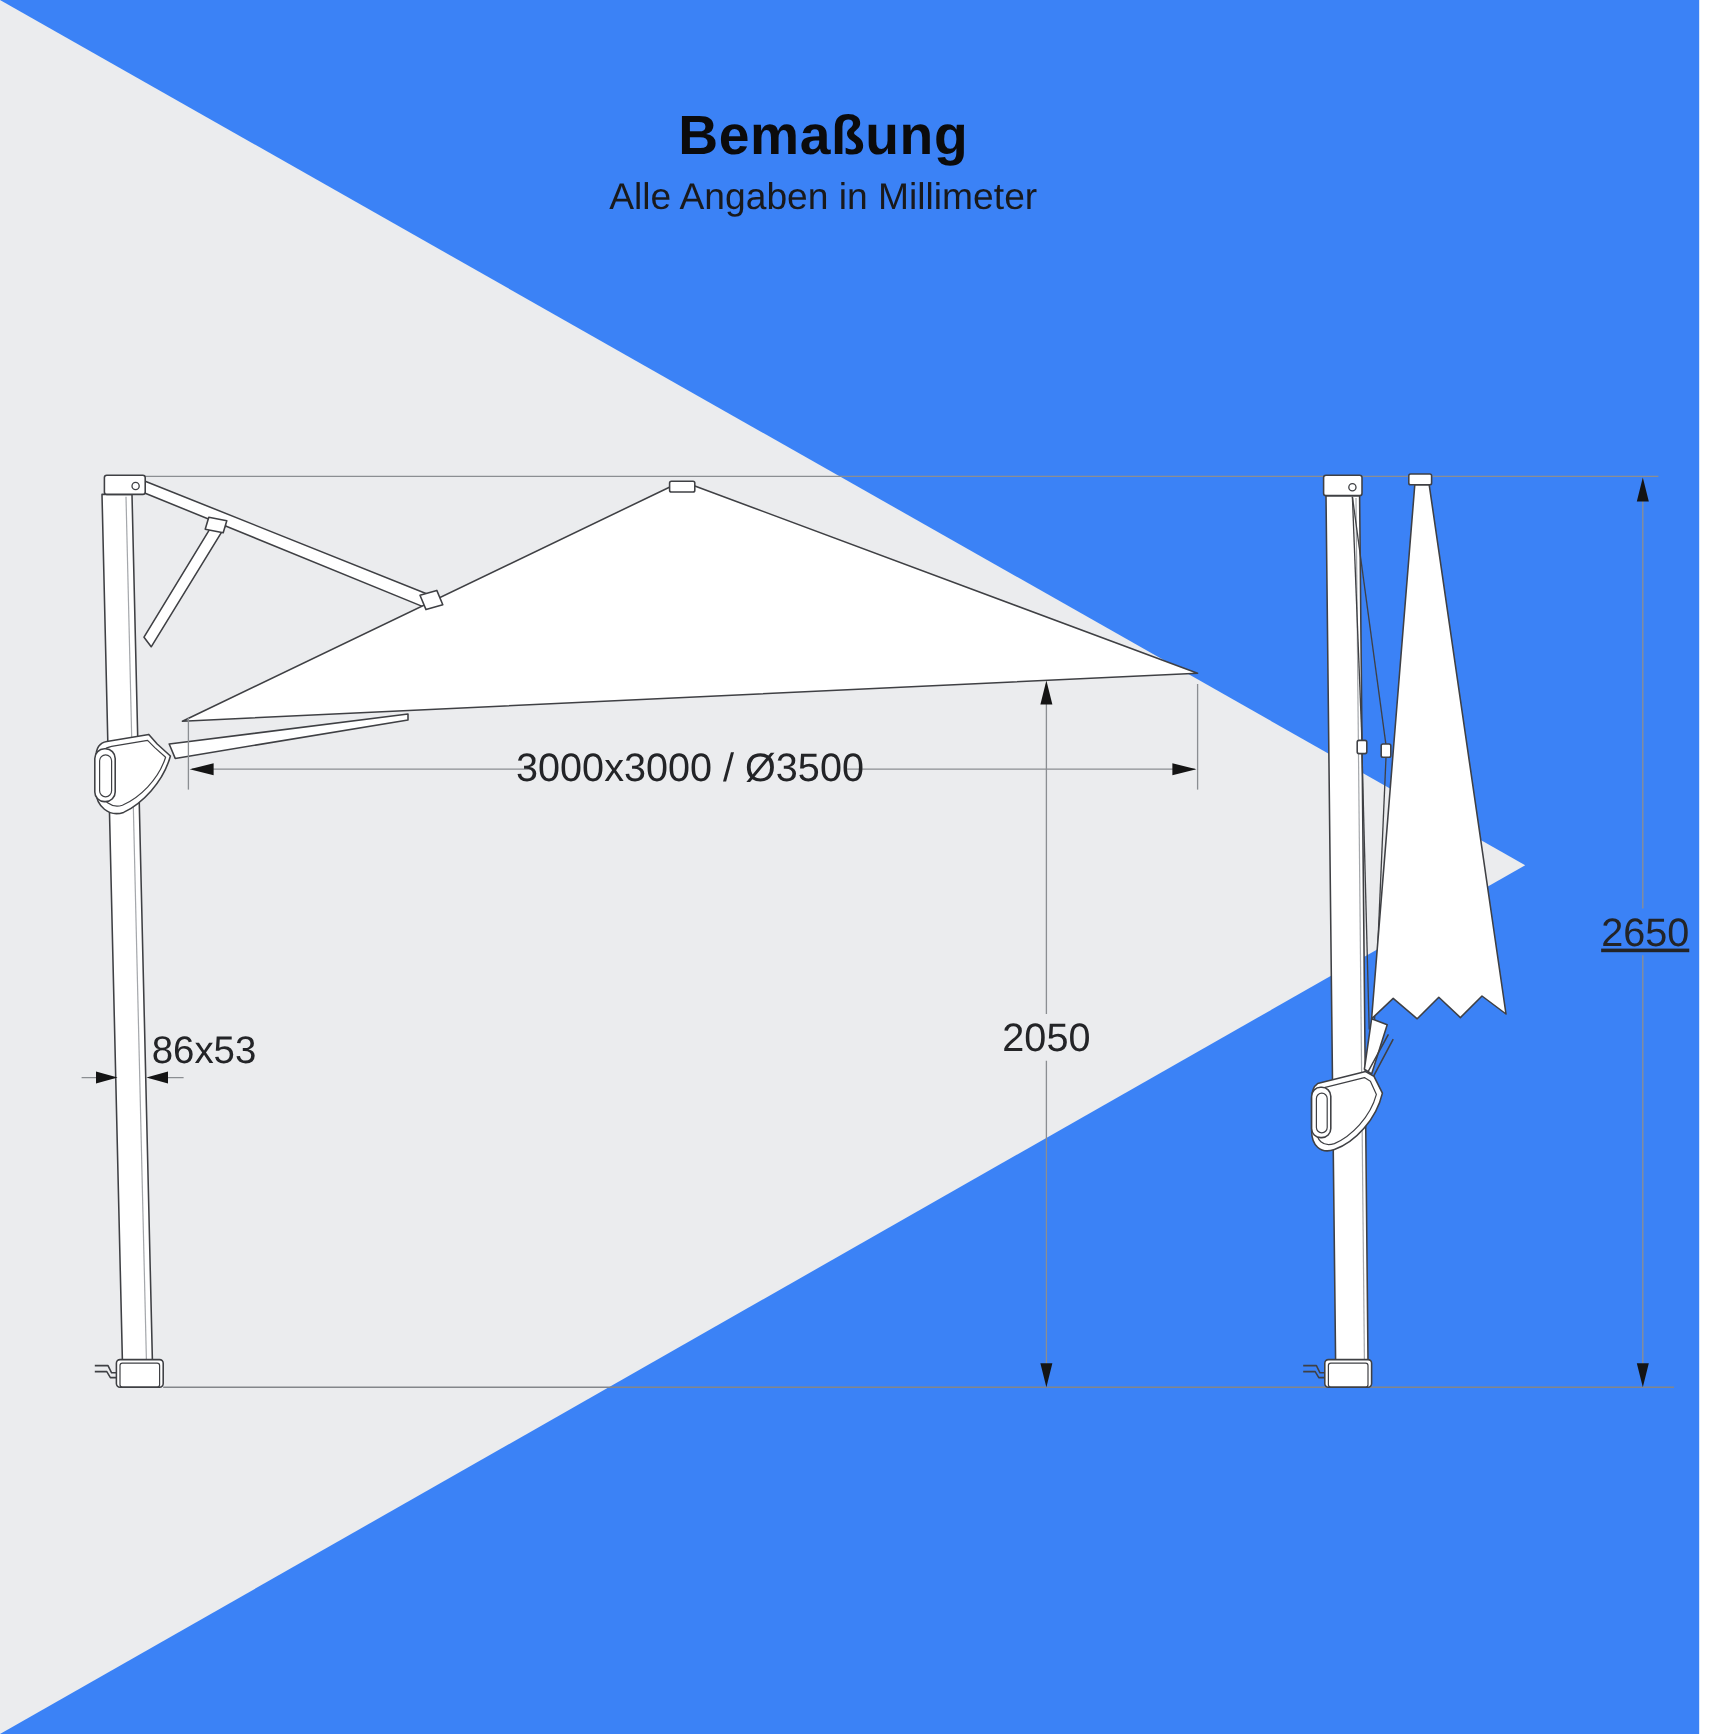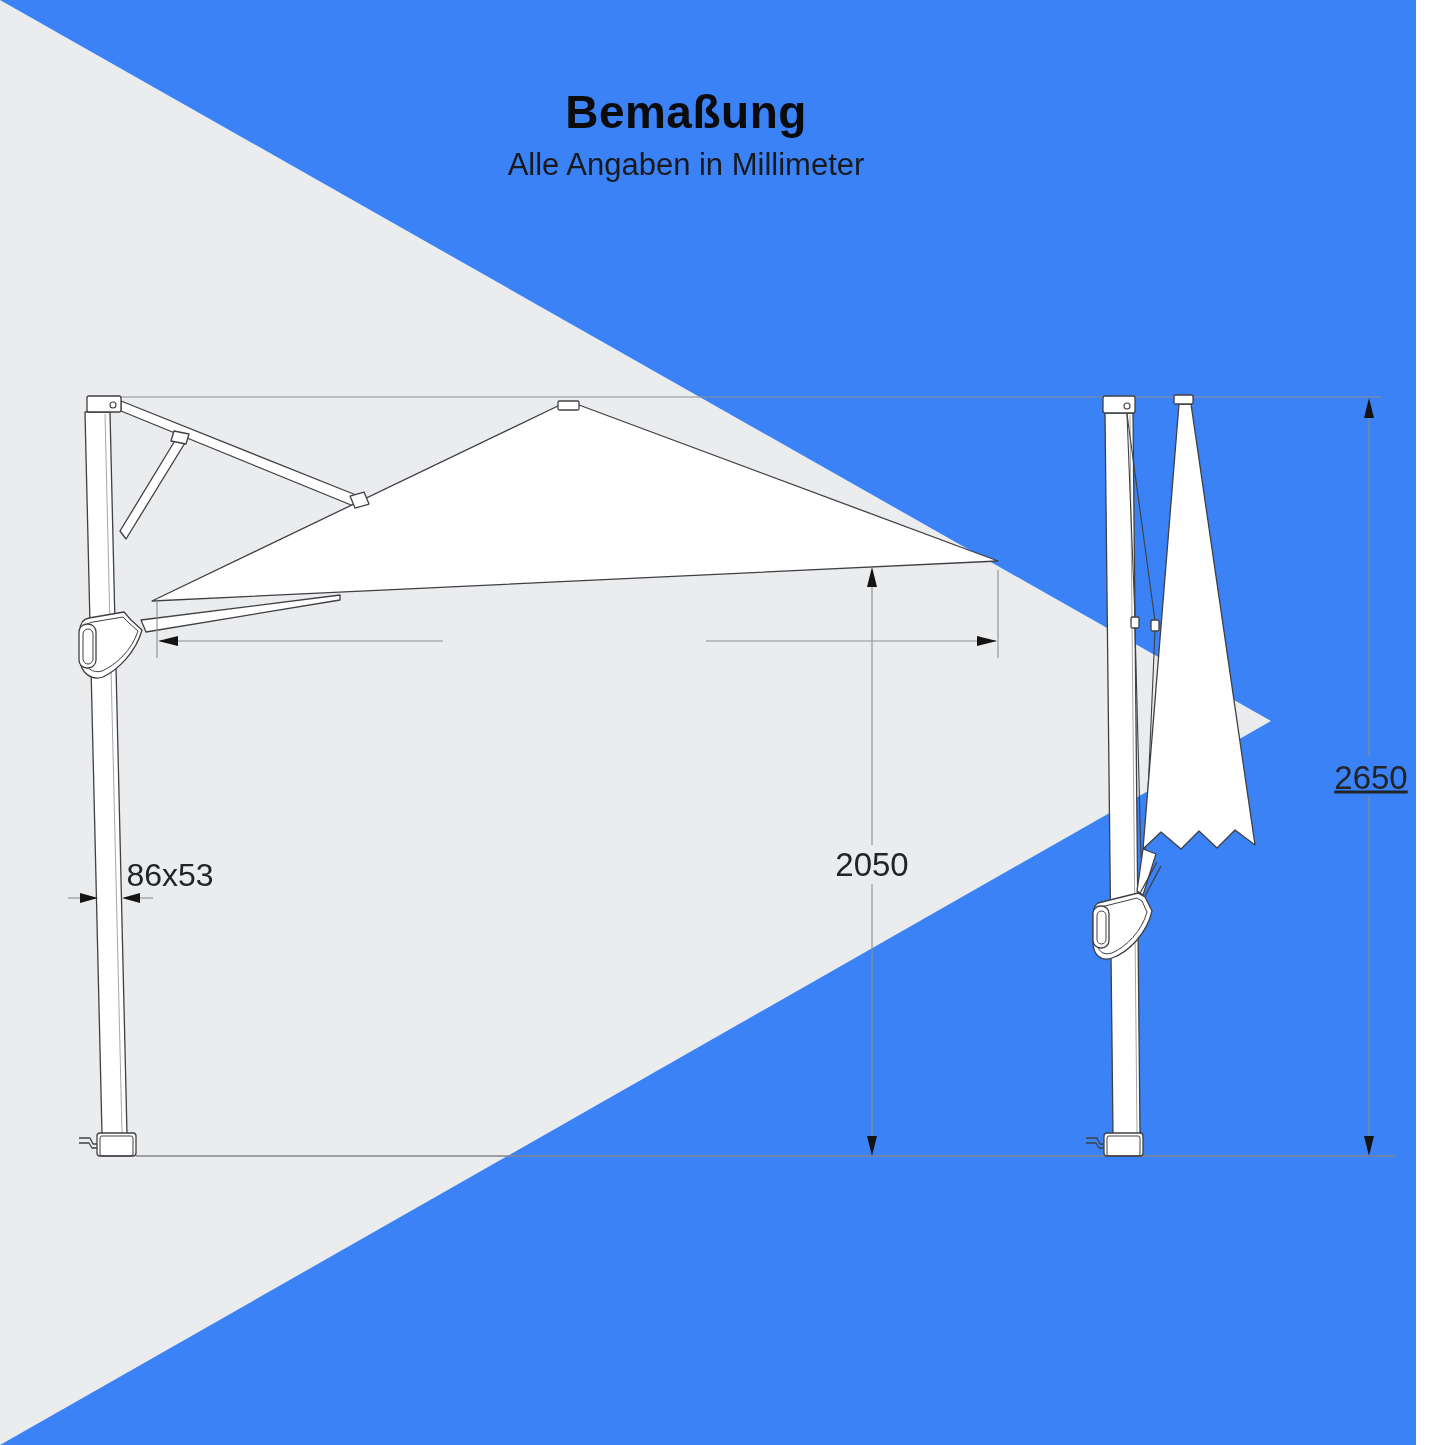--- a/index.html
+++ b/index.html
@@ -145,20 +145,21 @@
       <polygon points="1369,1156 1364,1136 1374,1136"></polygon>
       <polygon points="98,898 80,893 80,903"></polygon>
       <polygon points="122,898 140,893 140,903"></polygon>
     </g>
   </svg>
 
   <div class="label page-title" style="left:686px; top:112px;">Bemaßung</div>
 
   <div class="label page-subtitle" style="left:686px; top:164px;text-align:center;">Alle Angaben in Millimeter</div>
 
+  <div class="label dim-label" style="left:575px; top:639px;">3000x3000 / Ø3500</div>
 
   <div class="label dim-label dim-label-small" style="left:170px; top:875px;">86x53</div>
 
   <div class="label dim-label" style="left:872px; top:864px;text-align:right;">2050</div>
 
   <div class="label dim-label" style="left:1371px; top:777px;text-decoration:underline;">2650</div>
 
 </div>
 
 </body></html>

